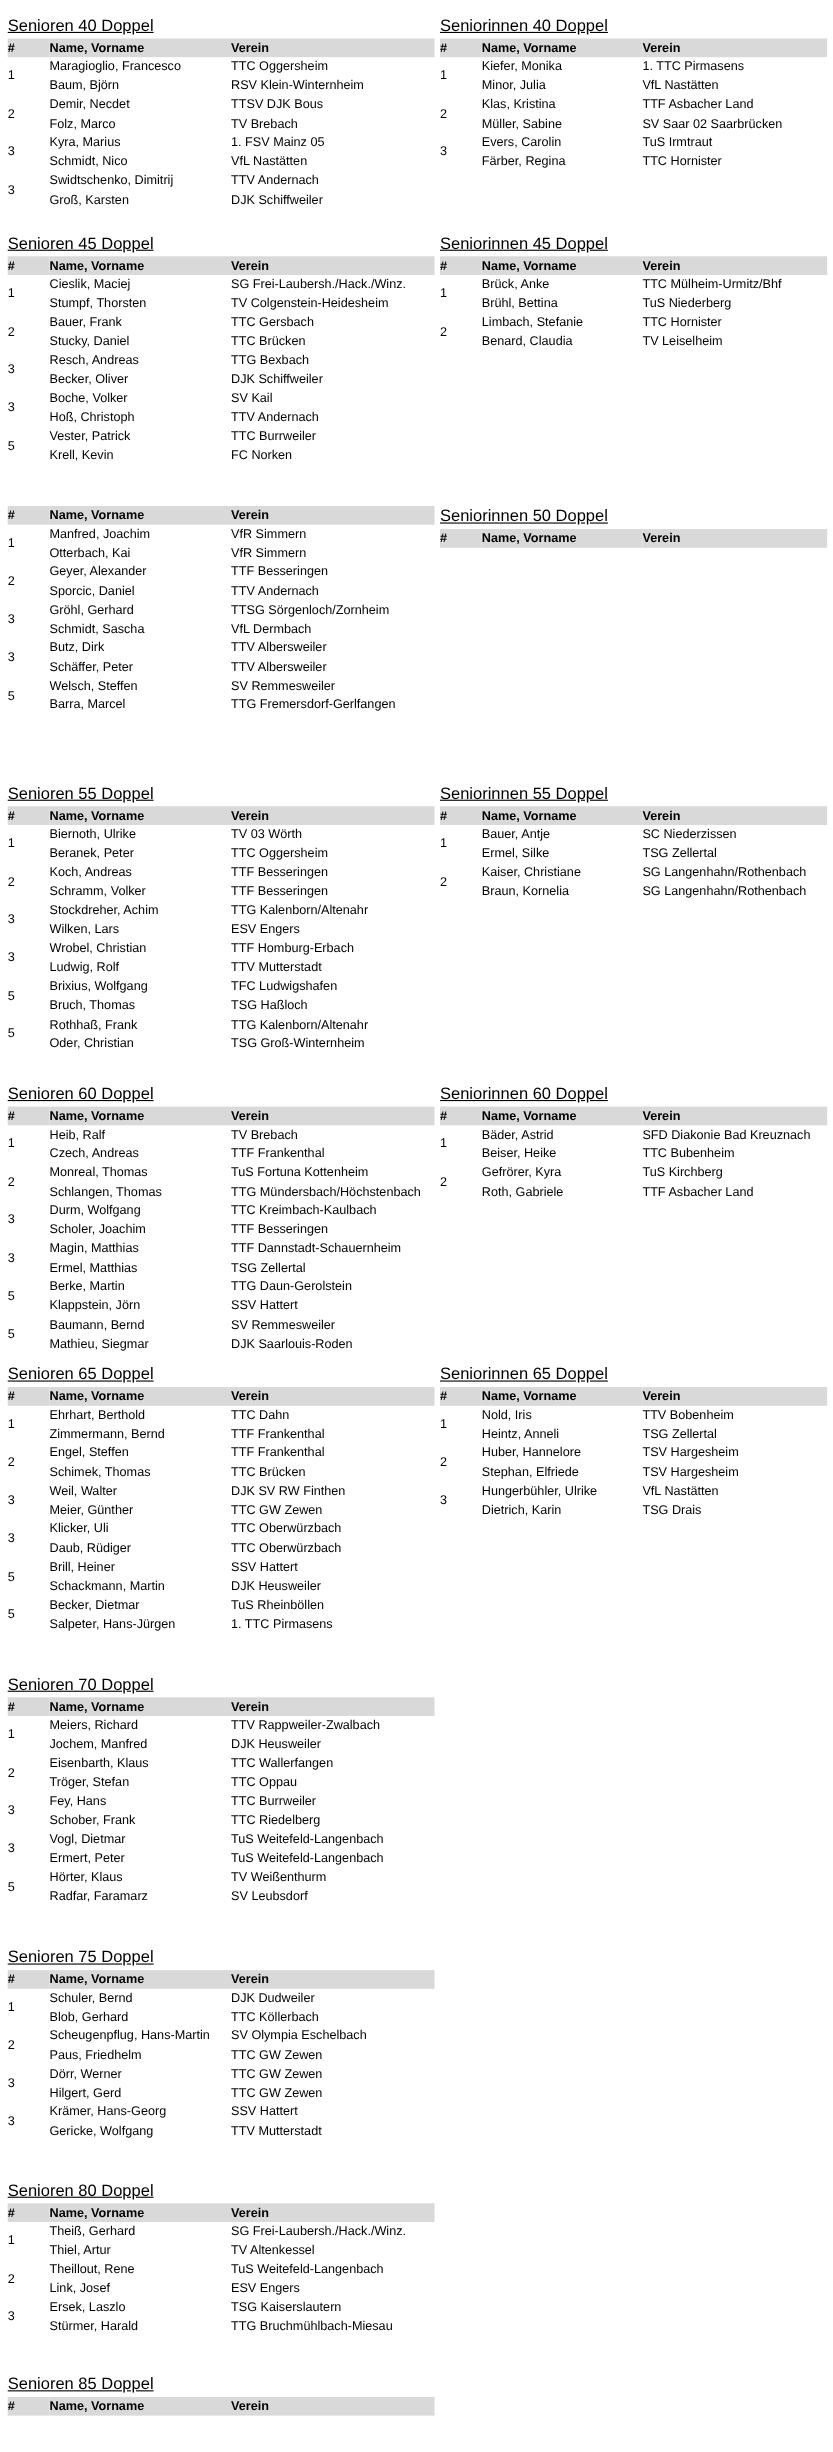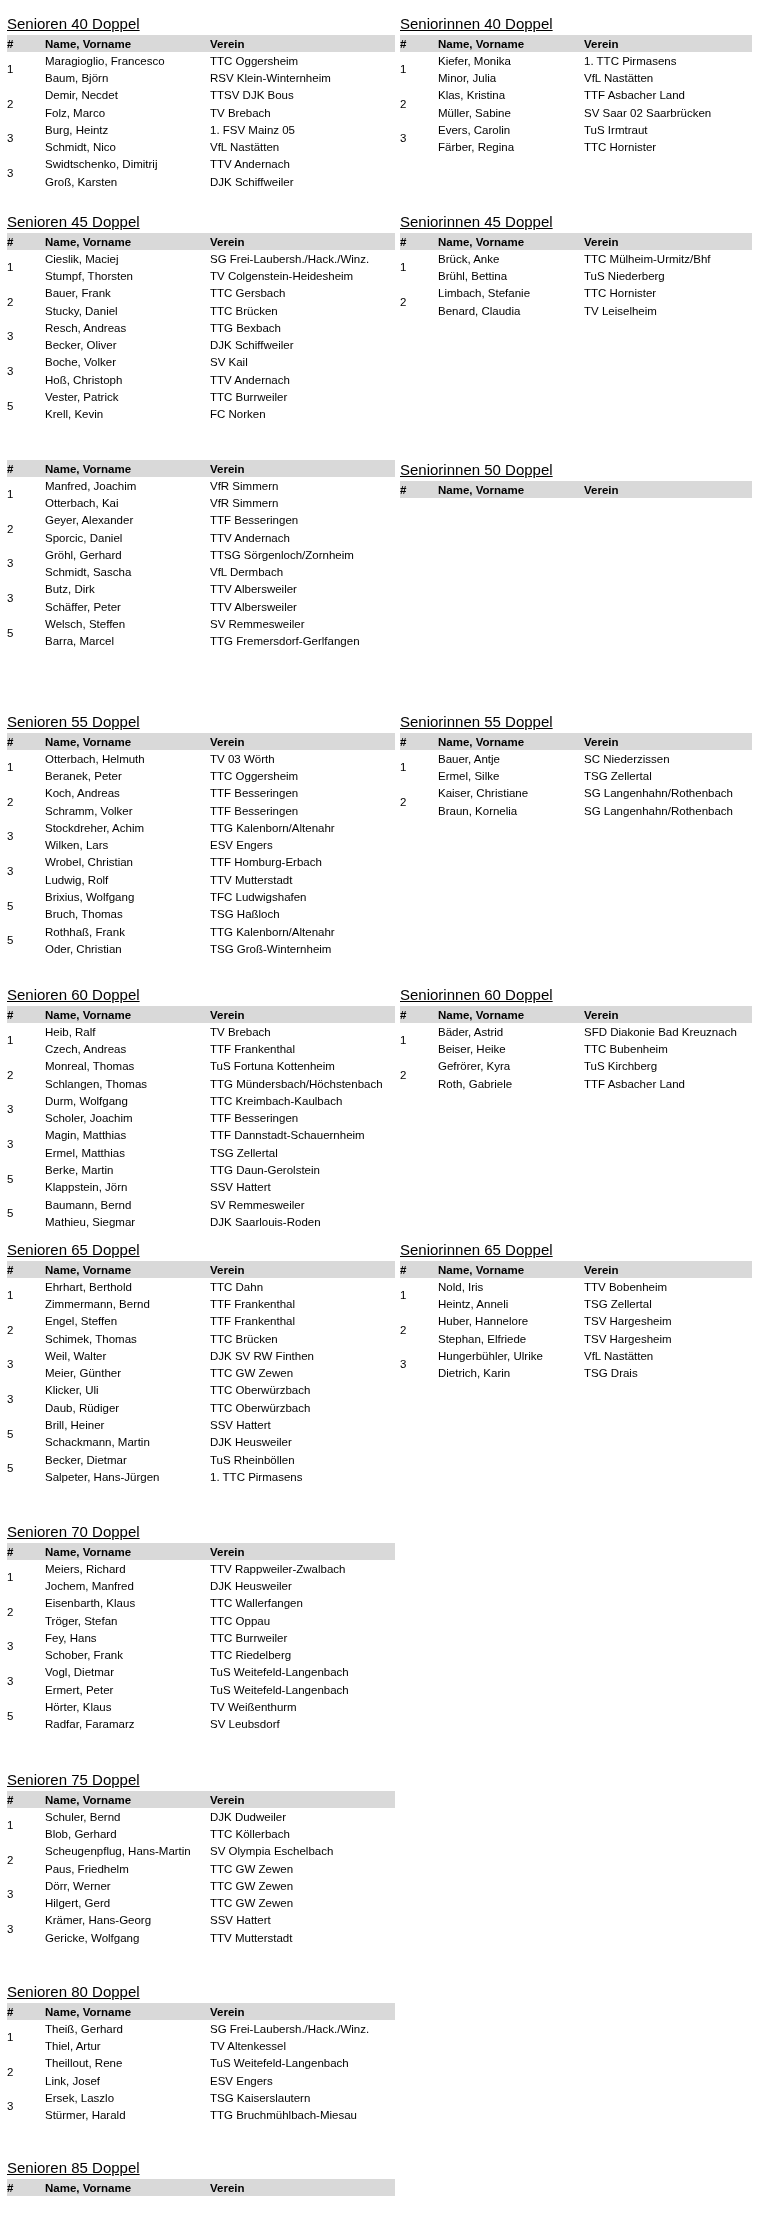--- a/index.html
+++ b/index.html
@@ -55,21 +55,21 @@
               <td class="c-rank" rowspan="2">2</td>
               <td class="c-name">Demir, Necdet</td>
               <td class="c-club">TTSV DJK Bous</td>
             </tr>
             <tr>
               <td class="c-name">Folz, Marco</td>
               <td class="c-club">TV Brebach</td>
             </tr>
             <tr>
               <td class="c-rank" rowspan="2">3</td>
-              <td class="c-name">Burg, Heintz</td>
+              <td class="c-name">Kyra, Marius</td>
               <td class="c-club">1. FSV Mainz 05</td>
             </tr>
             <tr>
               <td class="c-name">Schmidt, Nico</td>
               <td class="c-club">VfL Nastätten</td>
             </tr>
             <tr>
               <td class="c-rank" rowspan="2">3</td>
               <td class="c-name">Swidtschenko, Dimitrij</td>
               <td class="c-club">TTV Andernach</td>
@@ -326,21 +326,21 @@
           <thead>
             <tr>
               <th class="c-rank">#</th>
               <th class="c-name">Name, Vorname</th>
               <th class="c-club">Verein</th>
             </tr>
           </thead>
           <tbody>
             <tr>
               <td class="c-rank" rowspan="2">1</td>
-              <td class="c-name">Otterbach, Helmuth</td>
+              <td class="c-name">Biernoth, Ulrike</td>
               <td class="c-club">TV 03 Wörth</td>
             </tr>
             <tr>
               <td class="c-name">Beranek, Peter</td>
               <td class="c-club">TTC Oggersheim</td>
             </tr>
             <tr>
               <td class="c-rank" rowspan="2">2</td>
               <td class="c-name">Koch, Andreas</td>
               <td class="c-club">TTF Besseringen</td>

